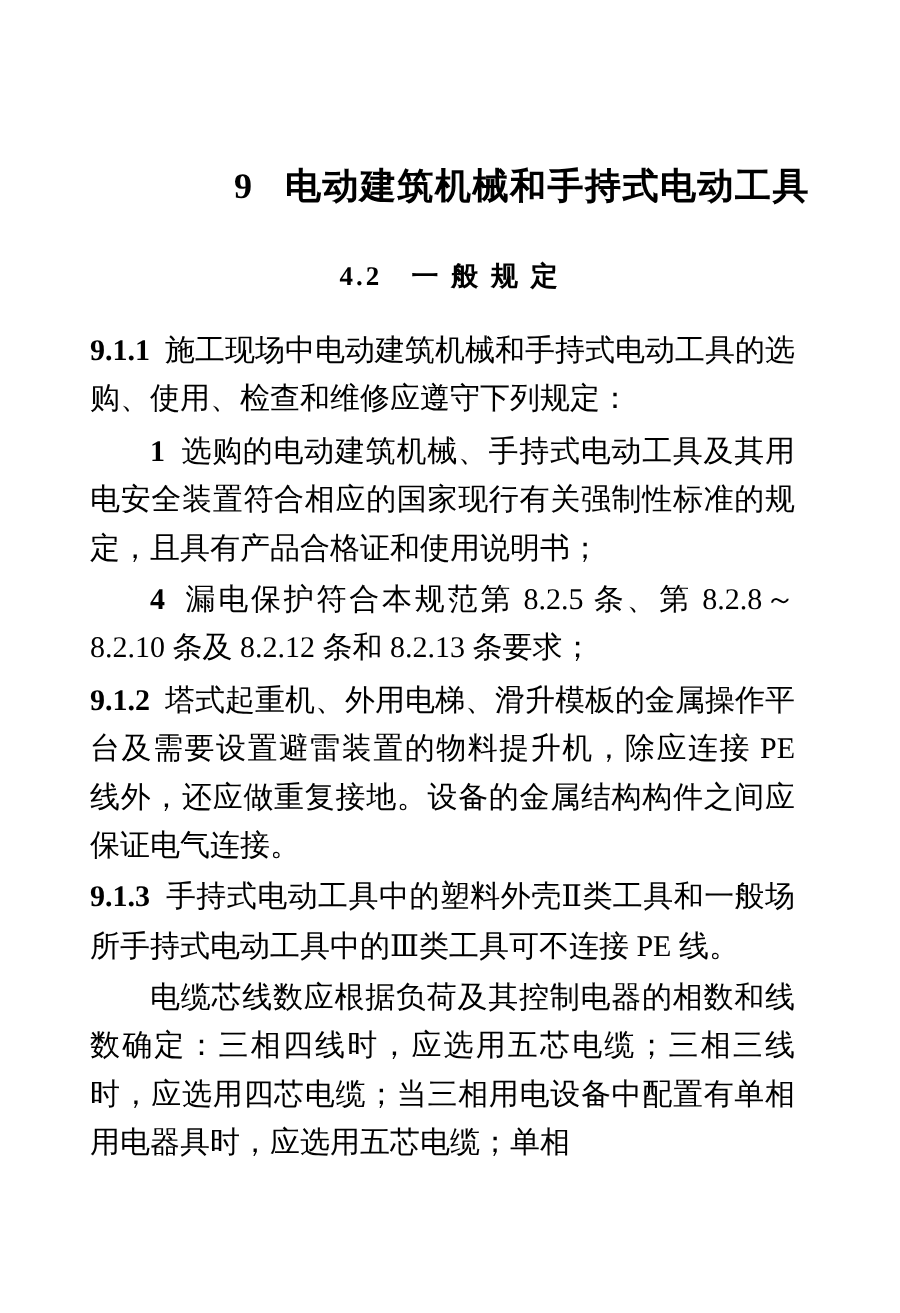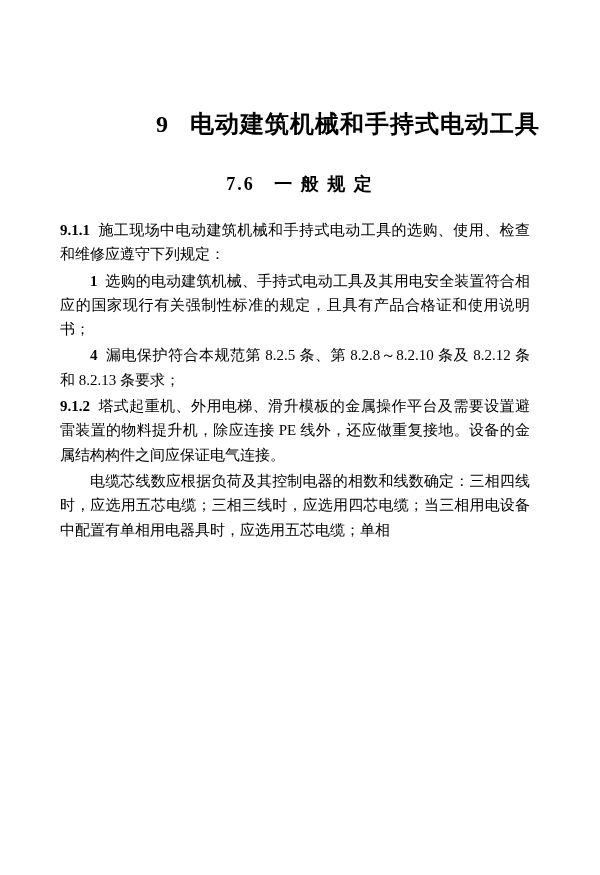--- a/index.html
+++ b/index.html
@@ -39,21 +39,21 @@
   }
   .body-block {
     margin-top: 22px;
     font-size: 17px;
     line-height: 1.62;
     text-align: justify;
     text-justify: inter-ideograph;
   }
   p.para {
     margin: 0 10px 0 0;
-    font-size: 15px;
+    font-size: 20px;
     line-height: 1.62;
     text-align: justify;
     text-justify: inter-ideograph;
   }
   p.para + p.para {
     margin-top: 2px;
   }
   .num {
     font-weight: bold;
   }
@@ -64,34 +64,35 @@
     text-indent: 2em;
   }
 </style>
 </head>
 <body>
 
 <div class="page">
 
   <div class="chapter-title">9   电动建筑机械和手持式电动工具</div>
 
-  <div class="section-title">7.6   一 般 规 定</div>
+  <div class="section-title">4.2   一 般 规 定</div>
 
   <div class="body-block">
 
     <p class="para"><span class="num">9.1.1</span>&nbsp;&nbsp;<span>施工现场中电动建筑机械和手持式电动工具的选购、使用、检查和维修应遵守下列规定：</span></p>
 
     <p class="para indent1"><span class="item-num">1</span>&nbsp;&nbsp;<span>选购的电动建筑机械、手持式电动工具及其用电安全装置符合相应的国家现行有关强制性标准的规定，且具有产品合格证和使用说明书；</span></p>
 
 
 
     <p class="para indent1"><span class="item-num">4</span>&nbsp;&nbsp;<span>漏电保护符合本规范第 8.2.5 条、第 8.2.8～8.2.10 条及 8.2.12 条和 8.2.13 条要求；</span></p>
 
 
     <p class="para"><span class="num">9.1.2</span>&nbsp;&nbsp;<span>塔式起重机、外用电梯、滑升模板的金属操作平台及需要设置避雷装置的物料提升机，除应连接 PE 线外，还应做重复接地。设备的金属结构构件之间应保证电气连接。</span></p>
 
+    <p class="para"><span class="num">9.1.3</span>&nbsp;&nbsp;<span>手持式电动工具中的塑料外壳Ⅱ类工具和一般场所手持式电动工具中的Ⅲ类工具可不连接 PE 线。</span></p>
 
 
     <p class="para indent1"><span>电缆芯线数应根据负荷及其控制电器的相数和线数确定：三相四线时，应选用五芯电缆；三相三线时，应选用四芯电缆；当三相用电设备中配置有单相用电器具时，应选用五芯电缆；单相</span></p>
 
   </div>
 
 </div>
 
 </body></html>

